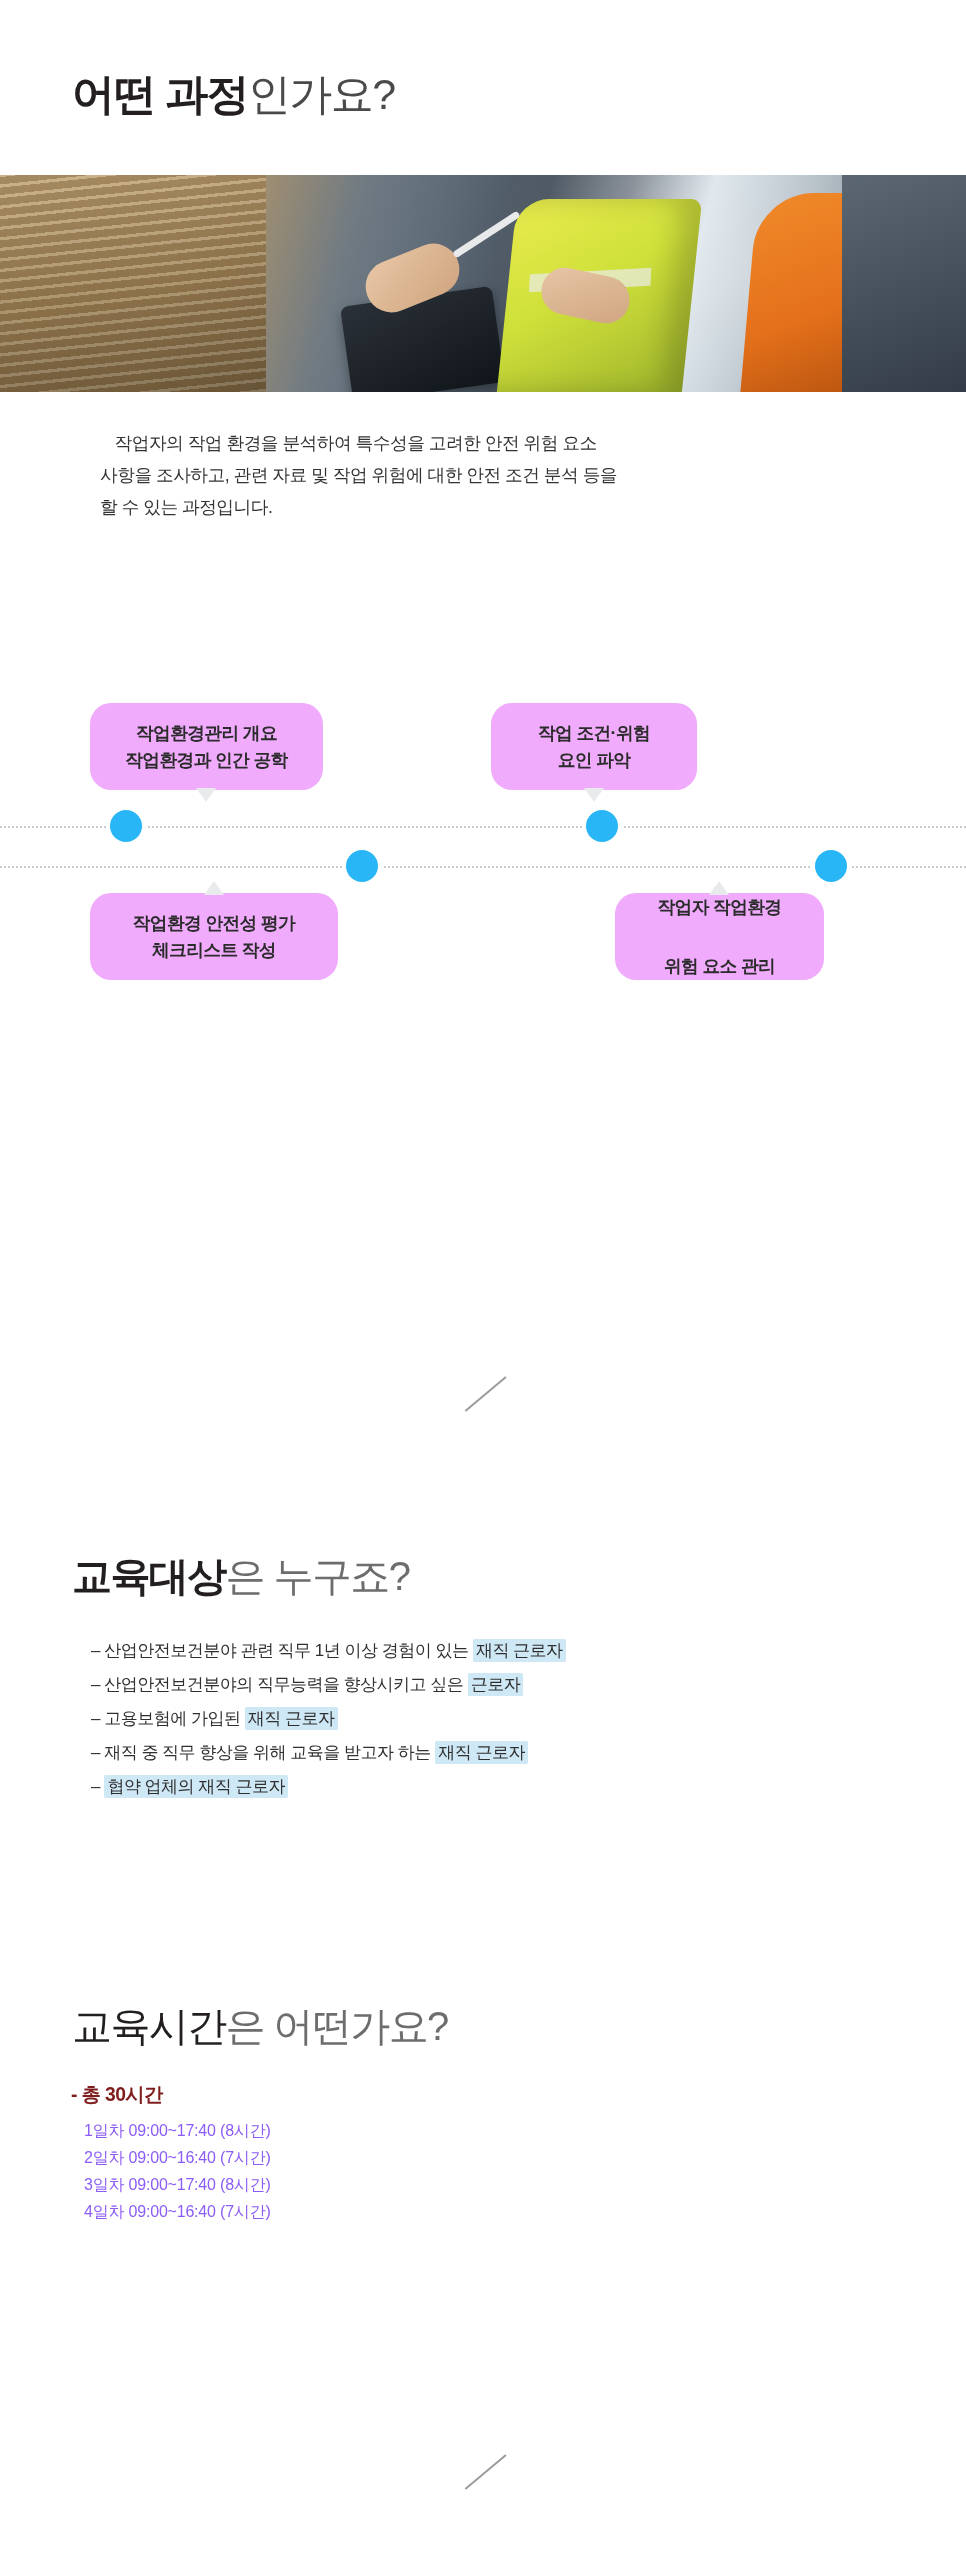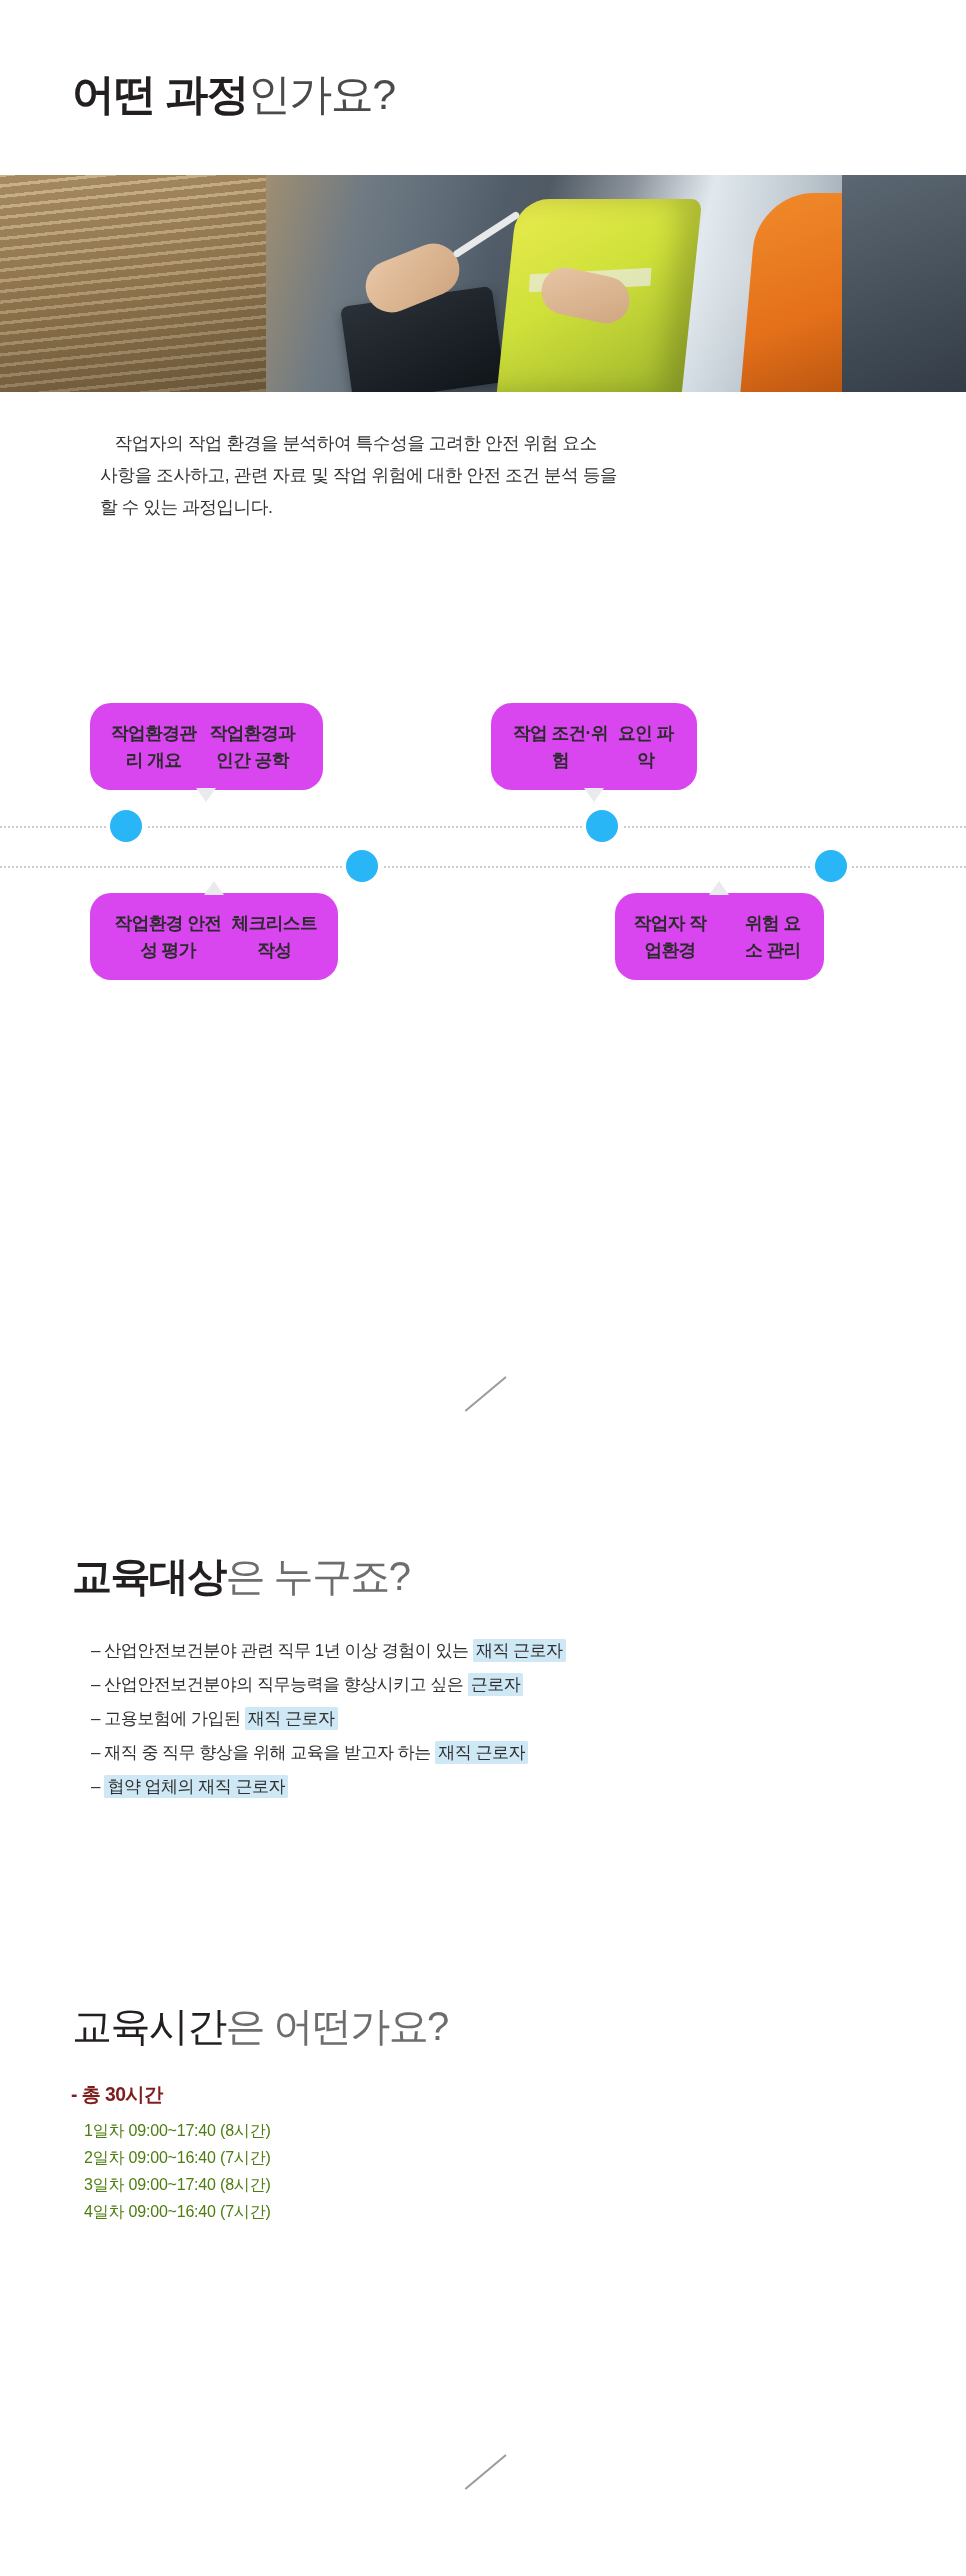--- a/index.html
+++ b/index.html
@@ -135,24 +135,24 @@
     letter-spacing: -0.5px;
   }
   .sec1-desc p + p { text-indent: 0; }
   .sec1-desc .indent { padding-left: 14.5px; }
 
   
   .diagram { position: absolute; left: 0; top: 692px; width: 966px; height: 564px; }
 
   .bubble {
     position: absolute;
-    background: #d946ef;
+    background: #f0abfc;
     border-radius: 21px;
     display: flex;
-    flex-direction: row;
+    flex-direction: column;
     align-items: center;
     justify-content: center;
     text-align: center;
     font-size: 17.7px;
     font-weight: 700;
     line-height: 27px;
     color: #2b2b2b;
     letter-spacing: -0.6px;
     padding: 0 17.7px;
   }
@@ -268,21 +268,21 @@
   }
   .hours-list {
     position: absolute;
     left: 84px;
     top: 2117px;
   }
   .hours-list li {
     list-style: none;
     font-size: 16px;
     line-height: 27px;
-    color: #4d7c0f;
+    color: #8b5cf6;
     letter-spacing: -0.2px;
   }
 </style>
 </head>
 <body>
 
 <div class="page">
 
   <h1 class="sec1-title">
     <span class="bold">어떤 과정</span><span class="light">인가요?</span>

